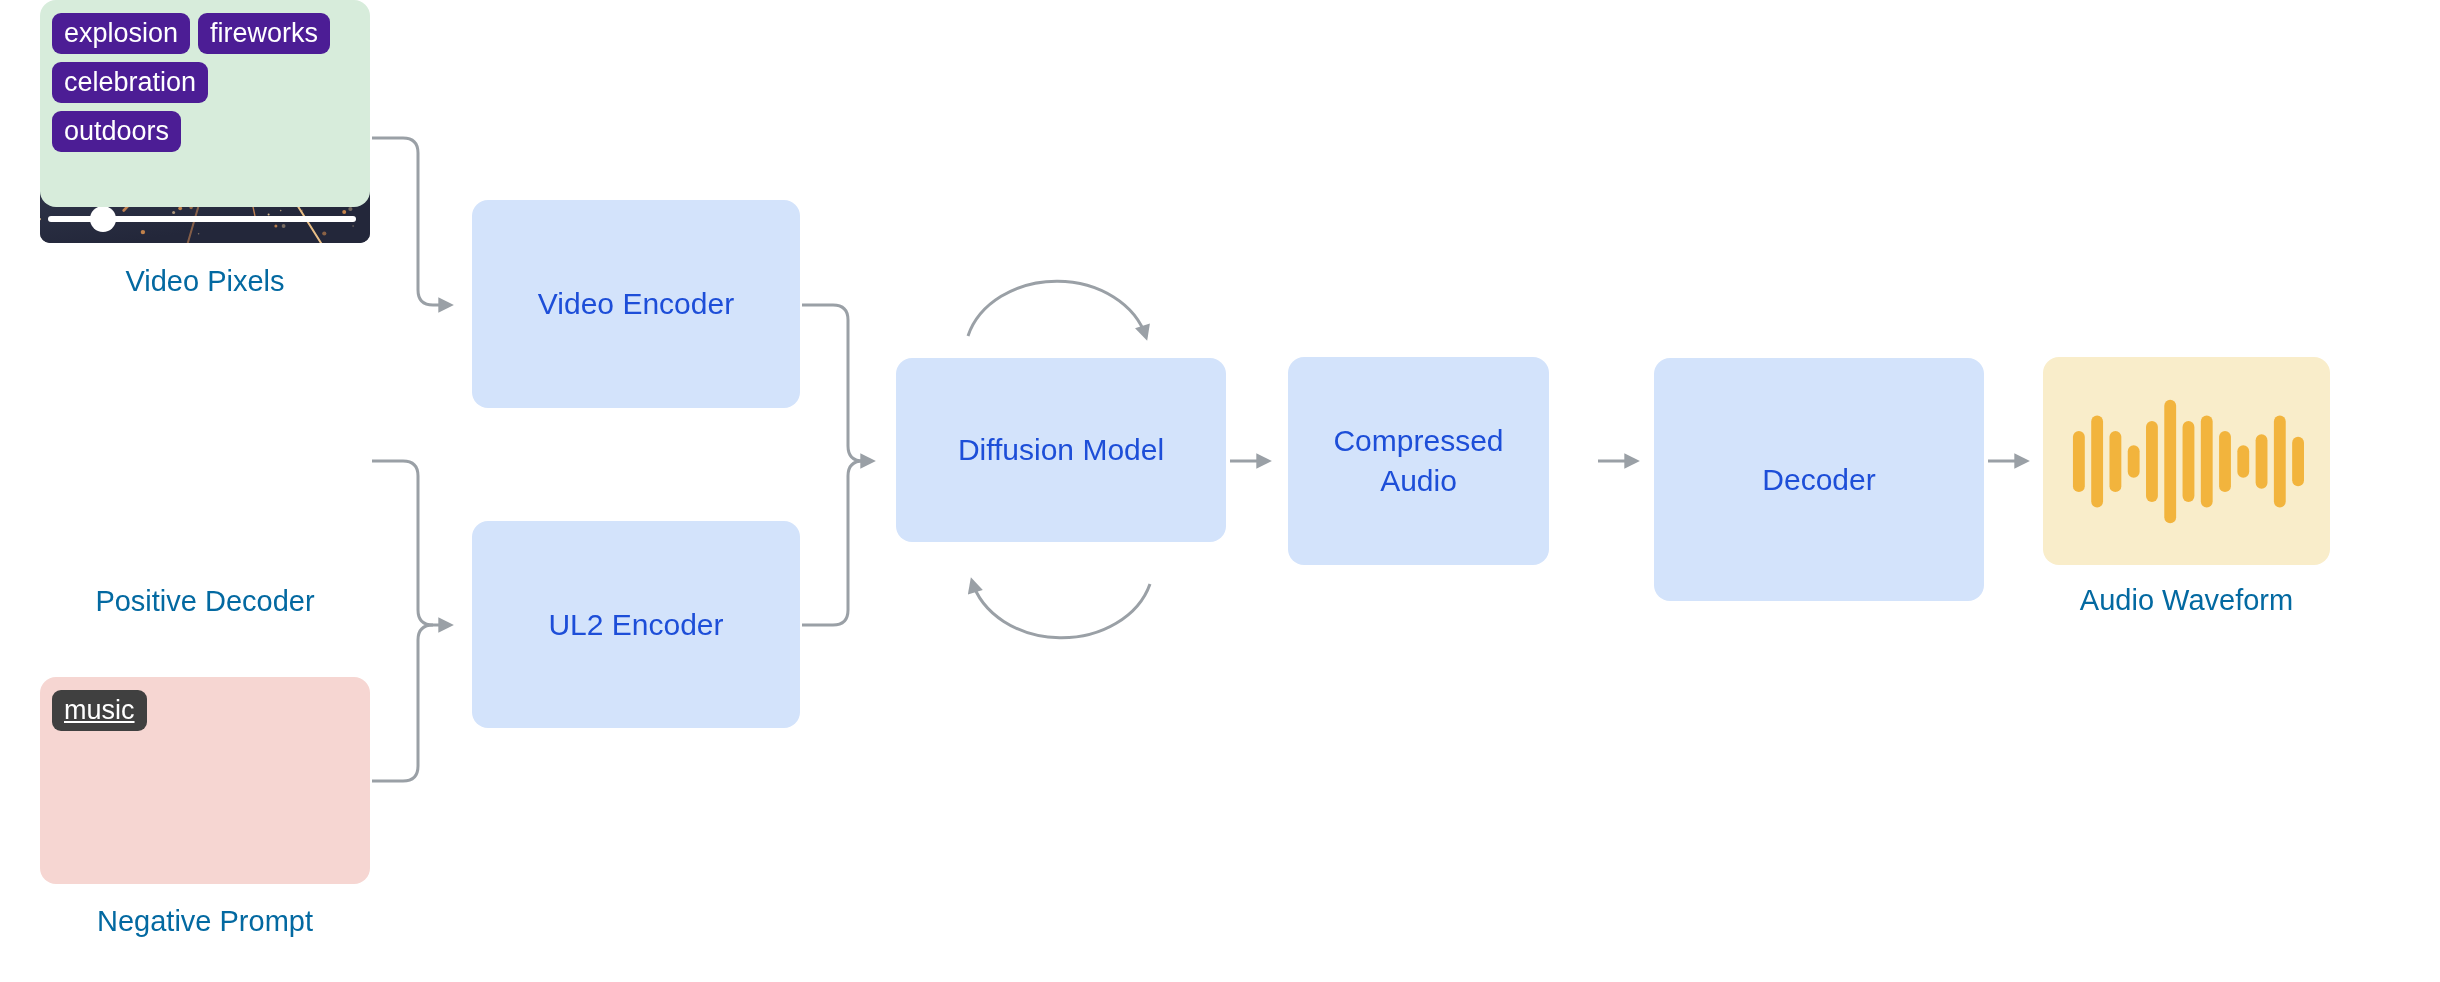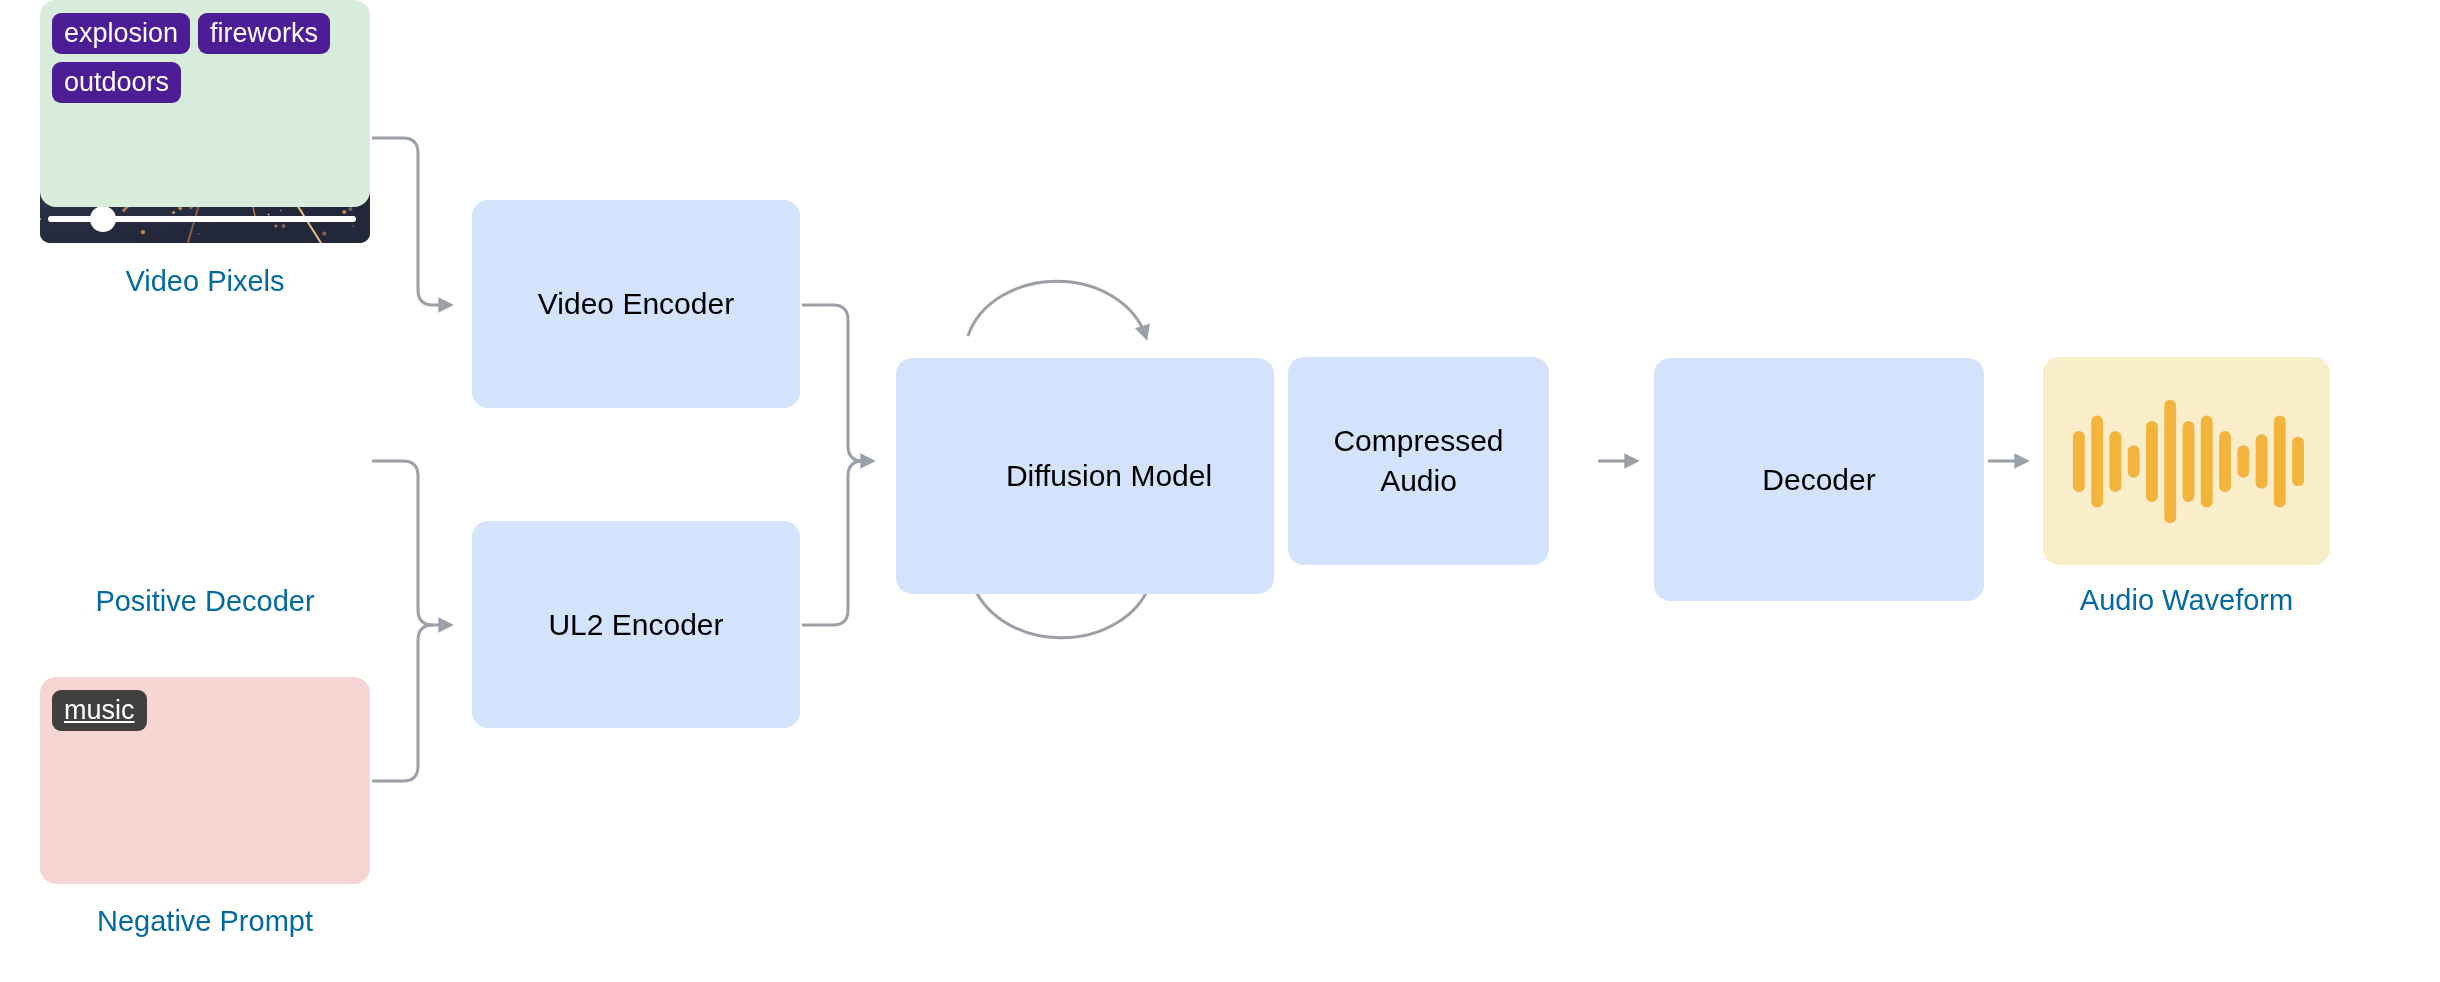--- a/index.html
+++ b/index.html
@@ -41,21 +41,21 @@
     display:inline-block;color:#ffffff;font-size:27px;line-height:33px;
     padding:4px 12px;border-radius:9px;white-space:nowrap;
   }
   .tag.green{background:#4c1d95;}
   .tag.red{background:#404040;text-decoration:underline;}
 
   
   .node{
     position:absolute;background:#d3e3fb;border-radius:16px;
     display:flex;align-items:center;justify-content:center;
-    font-size:30px;line-height:40px;color:#000000;text-align:center;
+    font-size:30px;line-height:40px;color:#1d4ed8;text-align:center;
     white-space:pre-line;
   }
   .node.yellow{background:#f9edca;}
   .waveform-wrap{display:flex;align-items:center;justify-content:center;width:100%;height:100%;}
 </style>
 </head>
 <body>
 
 <div class="canvas">
 
@@ -212,39 +212,42 @@
     </div>
   </figure>
   <div class="caption" style="left:40px;top:263px;width:330px;">Video Pixels</div>
 
   <div class="panel green">
     <div class="tag-row">
       <span class="tag green">explosion</span>
       <span class="tag green">fireworks</span>
     </div>
     <div class="tag-row">
+      <span class="tag green">celebration</span>
+    </div>
+    <div class="tag-row">
       <span class="tag green">outdoors</span>
     </div>
   </div>
   <div class="caption" style="left:40px;top:583px;width:330px;">Positive Decoder</div>
 
   <div class="panel pink" style="top:677px;">
     <div class="tag-row">
       <span class="tag red">music</span>
     </div>
   </div>
   <div class="caption" style="left:40px;top:903px;width:330px;">Negative Prompt</div>
 
   <div class="node" style="left:472px;top:200px;width:328px;height:208px;">
     <span>Video Encoder</span>
   </div>
   <div class="node" style="left:472px;top:521px;width:328px;height:207px;">
     <span>UL2 Encoder</span>
   </div>
-  <div class="node" style="left:896px;top:358px;width:330px;height:236px;padding-left:48px;">
+  <div class="node" style="left:896px;top:358px;width:330px;height:184px;">
     <span>Diffusion Model</span>
   </div>
   <div class="node" style="left:1288px;top:357px;width:261px;height:208px;">
     <span>Compressed
 Audio</span>
   </div>
   <div class="node" style="left:1654px;top:358px;width:330px;height:243px;">
     <span>Decoder</span>
   </div>
 

